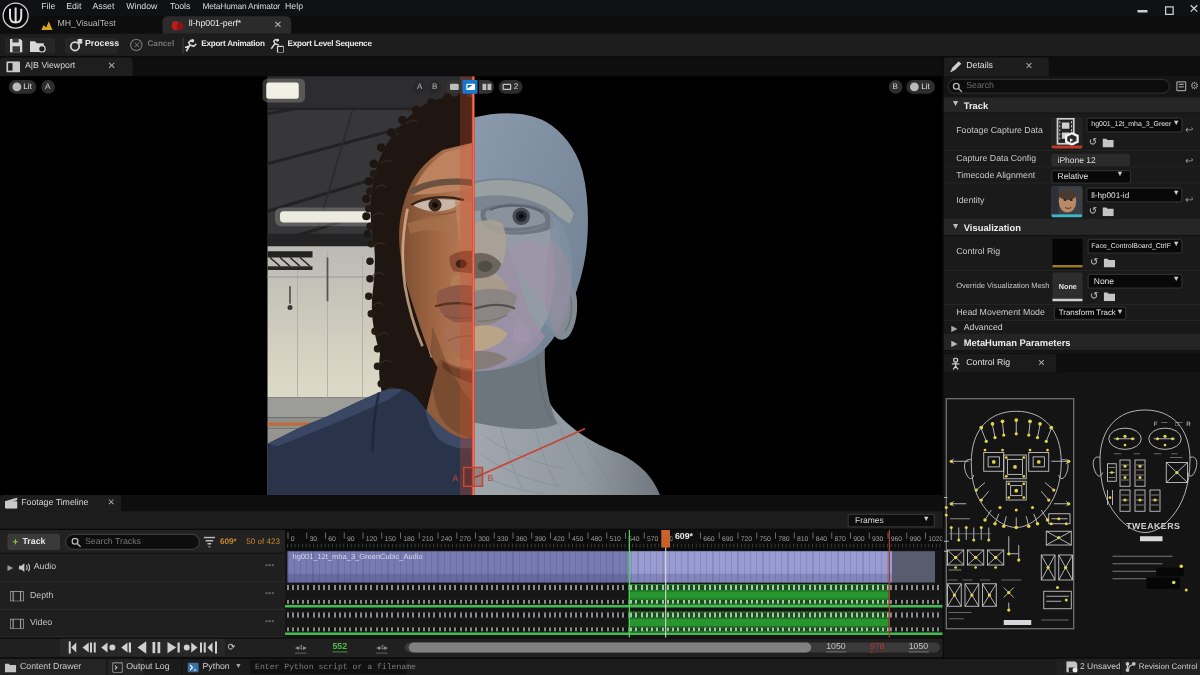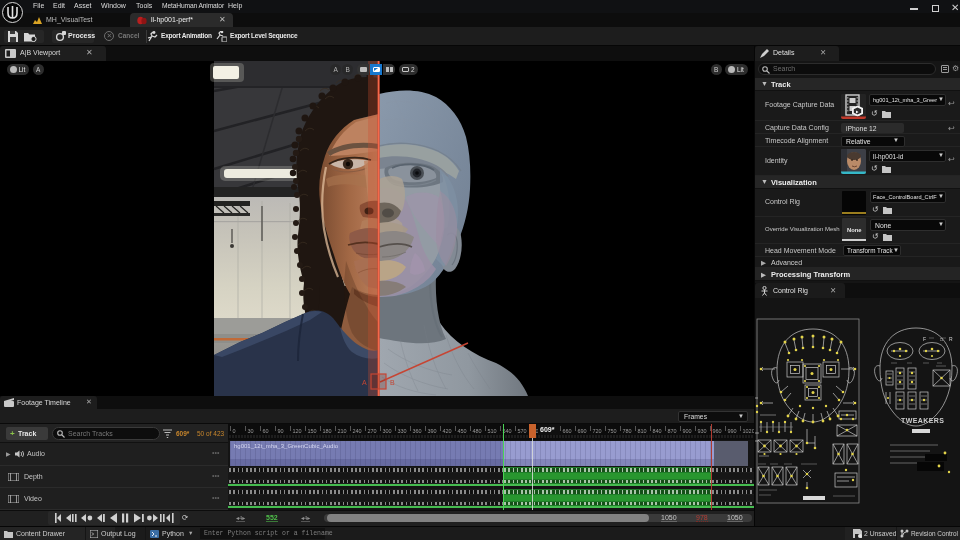--- a/index.html
+++ b/index.html
@@ -493,21 +493,21 @@
   <div class="abs" style="left:843px;top:245px;width:58px;height:11px;background:#080808;border:1px solid #2e2e2e;border-radius:2px;"></div>
   <div class="abs txt" style="left:847px;top:247px;font-size:6.3px;color:#e2e2e2;">Transform Track</div>
   <div class="abs txt" style="left:893px;top:247px;font-size:6px;color:#ccc;">▼</div>
 
   <div class="abs" style="left:755px;top:257px;width:205px;height:11px;background:#191919;border-bottom:1px solid #242424;"></div>
   <div class="abs txt" style="left:761px;top:258.5px;font-size:6.5px;color:#aaa;">▶</div>
   <div class="abs txt" style="left:771px;top:258.5px;font-size:7px;color:#cfcfcf;">Advanced</div>
 
   <div class="abs" style="left:755px;top:268px;width:205px;height:13px;background:#242424;border-bottom:1px solid #111;"></div>
   <div class="abs txt" style="left:761px;top:270.5px;font-size:6.5px;color:#bdbdbd;">▶</div>
-  <div class="abs txt" style="left:771px;top:270px;font-size:7.5px;font-weight:bold;color:#ededed;">Processing Transform</div>
+  <div class="abs txt" style="left:771px;top:270px;font-size:7.5px;font-weight:bold;color:#ededed;">MetaHuman Parameters</div>
 
   <div class="abs" style="left:754px;top:283px;width:206px;height:243px;background:#131313;border-left:1px solid #060606;"></div>
   <div class="abs" style="left:755px;top:283px;width:205px;height:15px;background:#0e0e0e;"></div>
   <div class="abs" style="left:755px;top:283px;width:90px;height:15px;background:#1b1b1b;border-radius:3px 3px 0 0;"></div>
   <div class="abs" style="left:760px;top:286px;width:9px;height:10px;">
     <svg width="9" height="10">
         <circle cx="4.5" cy="2" r="1.6" fill="none" stroke="#cfcfcf" stroke-width="1"></circle>
         <path d="M4.5,3.8 V7 M1.5,5 h6 M4.5,7 L2.5,9.5 M4.5,7 L6.5,9.5" stroke="#cfcfcf" stroke-width="1" fill="none"></path>
       </svg>
   </div>

